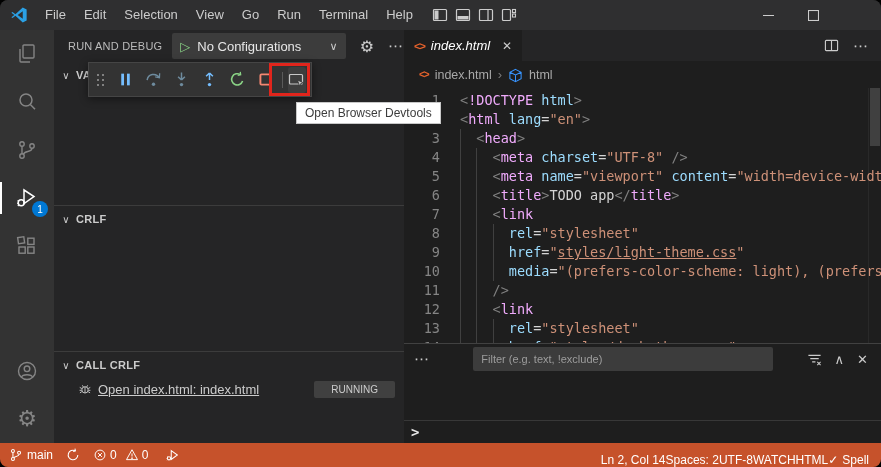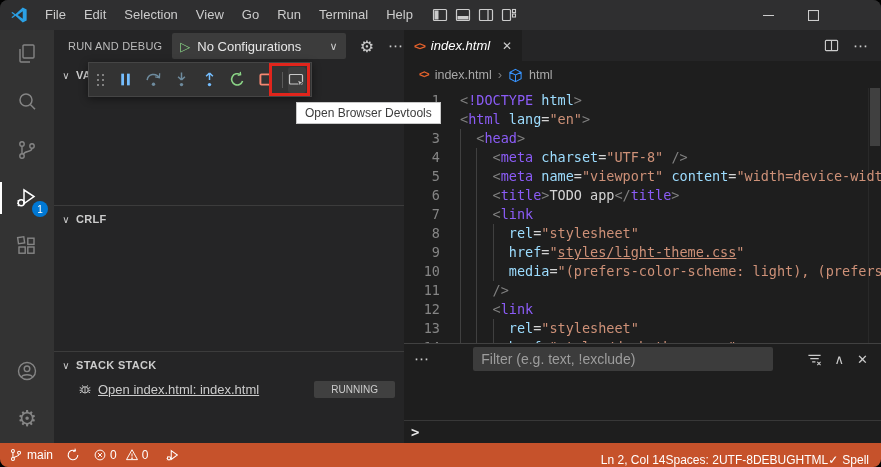--- a/index.html
+++ b/index.html
@@ -89,32 +89,32 @@
   .bc-text { font-size:12.5px; color:#A9A9A9; }
   .bc-sep { color:#7A7A7A; font-size:13px; }
   .bc-sym svg { width:15px; height:15px; vertical-align:-3px; }
 
   .code-area { flex:1; position:relative; overflow:hidden; font-family:"DejaVu Sans Mono", monospace;
                font-size:13.5px; line-height:19px; padding-top:3px; }
   .line { display:flex; height:19px; white-space:pre; }
   .ln { width:36px; flex:none; text-align:right; color:#858585; margin-right:20px; }
   .codetxt { white-space:pre; }
   .iu { display:inline-block; width:2ch; height:19px; border-left:1px solid #404040; vertical-align:top; }
-  .tk-t { color:#8b5cf6; } .tk-a { color:#9CDCFE; } .tk-s { color:#CE9178; }
+  .tk-t { color:#f0abfc; } .tk-a { color:#9CDCFE; } .tk-s { color:#CE9178; }
   .tk-p { color:#808080; } .tk-x { color:#D4D4D4; }
   .tk-u { color:#CE9178; text-decoration:underline; }
   .vscroll { position:absolute; right:0; top:0; width:13px; height:100%; border-left:1px solid rgba(255,255,255,.05); }
   .vslider { position:absolute; top:0; left:1px; right:1px; height:58px; background:rgba(121,121,121,.38); }
 
   
   .panel { height:100px; flex:none; border-top:1px solid #414141; display:flex; flex-direction:column; }
   .panel-header { height:30px; display:flex; align-items:center; flex:none; }
   .panel-more { font-size:15px; color:#CCCCCC; padding:0 10px; letter-spacing:1px; }
   .filter-input { width:300px; height:24px; margin:0 auto; background:#3C3C3C; border:none; border-radius:2px;
-                  color:#CCCCCC; font-size:14px; padding:0 8px; font-family:"Liberation Sans", sans-serif; }
+                  color:#CCCCCC; font-size:11px; padding:0 8px; font-family:"Liberation Sans", sans-serif; }
   .filter-input::placeholder { color:#9D9D9D; }
   .panel-icons { display:flex; align-items:center; gap:13px; margin-right:13px; }
   .panel-icons svg { width:15px; height:15px; }
   .panel-icons .glyph { color:#CCCCCC; font-size:13px; }
   .panel-body { flex:1; }
   .prompt-row { height:23px; border-top:1px solid #383838; display:flex; align-items:center; padding-left:7px; }
   .prompt { color:#E7E7E7; font-weight:bold; font-size:14px; font-family:"DejaVu Sans Mono", monospace; }
 
   
   .statusbar { height:24px; background:#C6522B; color:#FFFFFF; display:flex; align-items:center;
@@ -254,21 +254,21 @@
       <div class="section sec-watch">
         <div class="sec-header">
           <span class="sec-chev">∨</span>
           <span class="sec-label">CRLF</span>
         </div>
       </div>
 
       <div class="section sec-callstack">
         <div class="sec-header">
           <span class="sec-chev">∨</span>
-          <span class="sec-label">STACK STACK</span>
+          <span class="sec-label">CALL CRLF</span>
         </div>
         <div class="cs-item">
           <svg width="14" height="14" viewBox="0 0 16 16" fill="none" stroke="#C5C5C5" stroke-width="1.1">
             <circle cx="8" cy="9" r="3.6"></circle>
             <path d="M8 5.4 V12.6 M4.4 7.5 L2 6.2 M4.2 9.5 H1.8 M4.4 11 L2.2 12.4 M11.6 7.5 L14 6.2 M11.8 9.5 H14.2 M11.6 11 L13.8 12.4 M6.2 5.8 L5 3.8 M9.8 5.8 L11 3.8"></path>
           </svg>
           <span class="cs-label">Open index.html: index.html</span>
           <span class="run-badge">RUNNING</span>
         </div>
       </div>
@@ -379,21 +379,21 @@
         <path d="M6 3 L13 8 L6 13 Z"></path>
         <circle cx="3.4" cy="11.8" r="1.9"></circle>
         <path d="M1.2 9.8 L2.2 10.6 M0.8 12 H1.5 M1.4 14 L2.3 13.1" stroke-width="0.9"></path>
       </svg>
     </div>
 
     <div class="sb-right">
       <span class="sb-item">Ln 2, Col 14</span>
       <span class="sb-item">Spaces: 2</span>
       <span class="sb-item">UTF-8</span>
-      <span class="sb-item">DEBUG</span>
+      <span class="sb-item">WATCH</span>
       <span class="sb-item">HTML</span>
       <span class="sb-item">
         <span>✓</span>
         <span>Spell</span>
       </span>
       <svg class="sb-item" viewBox="0 0 16 16" fill="none" stroke="#FFF" stroke-width="1.1">
         <circle cx="6" cy="5" r="2.2"></circle>
         <path d="M2.2 13 C2.6 9.8 9.4 9.8 9.8 13"></path>
         <path d="M10.5 3.5 H14 M14 3.5 L12 1.7 M14 3.5 L12 5.3"></path>
       </svg>

